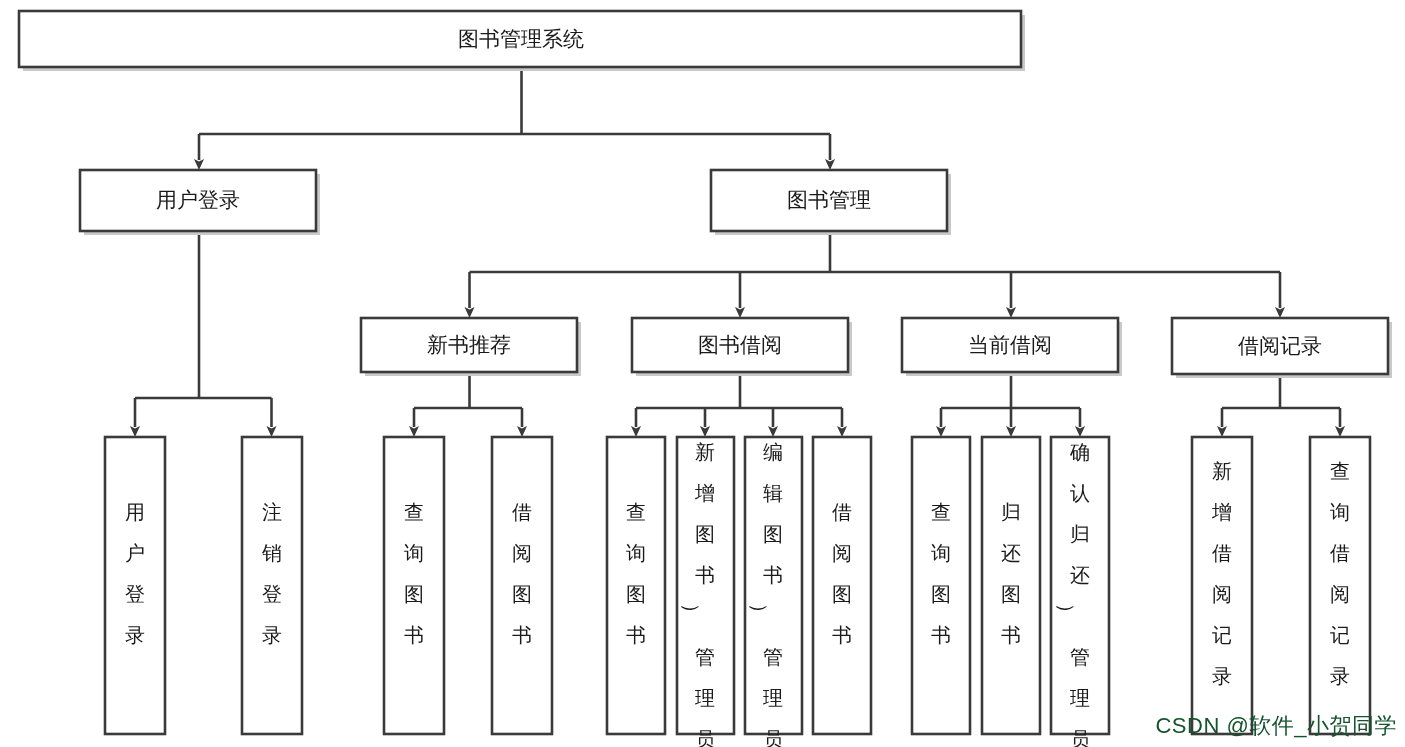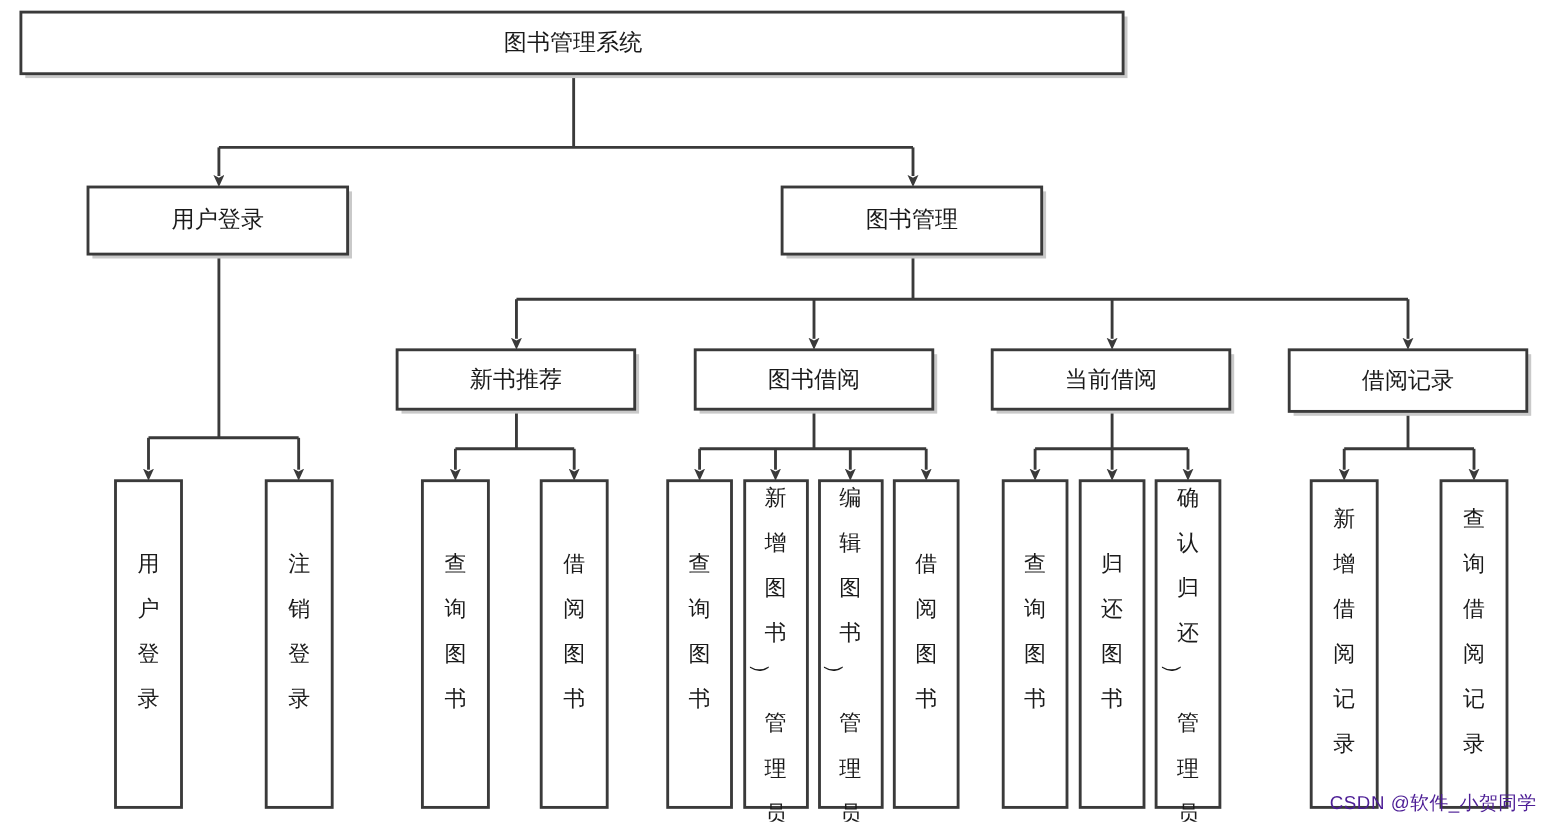--- a/index.html
+++ b/index.html
@@ -21,22 +21,22 @@
     dominant-baseline:middle;
   }
   .leaf-label{
     font-family:"Liberation Sans","DejaVu Sans",sans-serif;
     font-size:20px;fill:#1a1a1a;text-anchor:middle;
   }
   .watermark{
     position:absolute;
     right:8px;bottom:6px;
     font-family:"Liberation Sans","DejaVu Sans",sans-serif;
-    font-size:17px;
-    color:#4c1d95;
+    font-size:22px;
+    color:#14532d;
     letter-spacing:0.5px;
     white-space:nowrap;
     user-select:none;
     margin-top:12px;
   }
 </style>
 </head>
 <body>
 
 <svg id="canvas" viewBox="0 0 1405 747">

